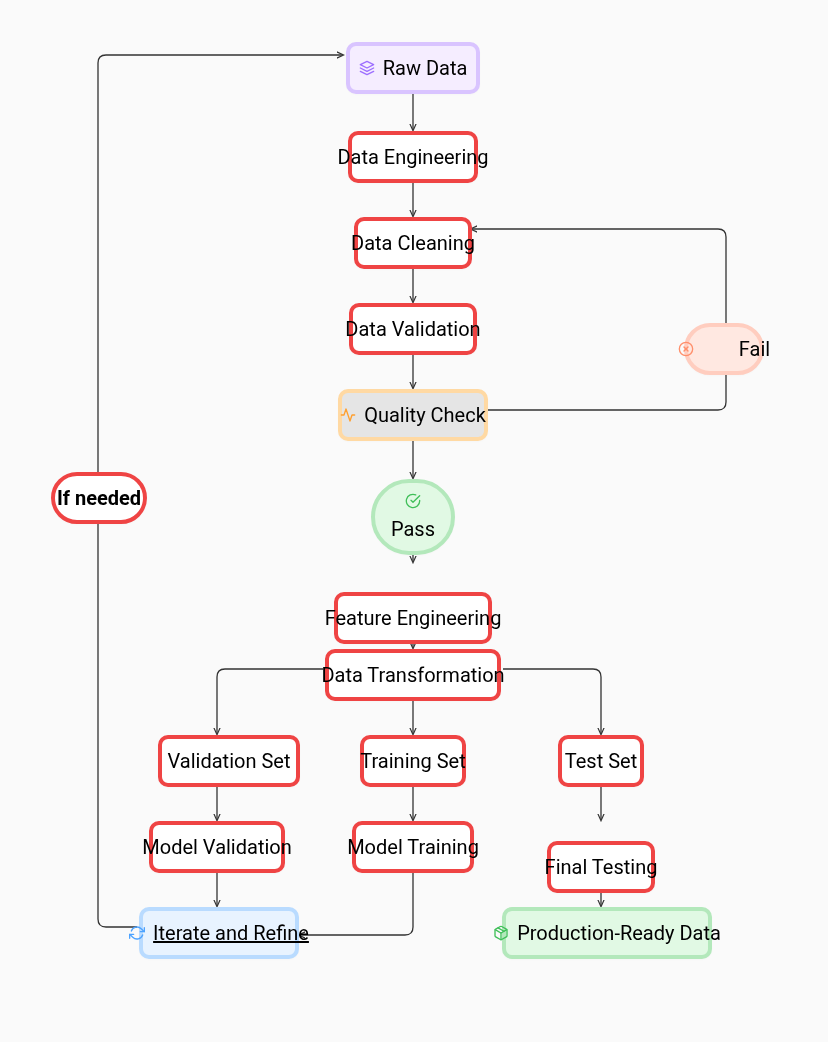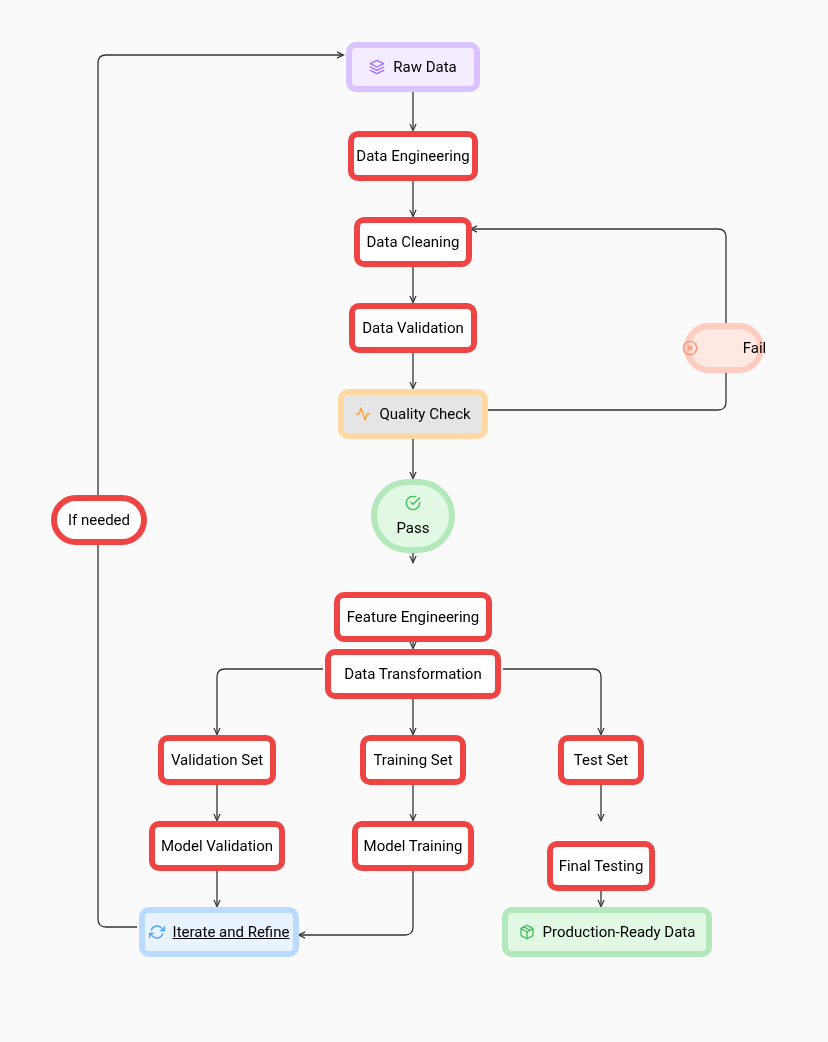--- a/index.html
+++ b/index.html
@@ -12,23 +12,23 @@
     overflow: hidden;
   }
   .node {
     position: absolute;
     display: flex;
     align-items: center;
     justify-content: center;
     gap: 8px;
     padding: 10px 0;
     border-radius: 10px;
-    font-size: 15px;
+    font-size: 20px;
     background: #fff;
-    border: 6px solid #ef4444;
+    border: 4px solid #ef4444;
     white-space: nowrap;
     box-shadow: 0 1px 2px rgba(0,0,0,0.02);
   }
   .pill {
     border-radius: 999px;
   }
   .bg-purple { background: #f5edff; border-color: #d9c4ff; }
   .bg-orange { background: #e5e5e5; border-color: #ffd9a3; }
   .bg-green  { background: #e1f9e4; border-color: #b3e8bb; }
   .bg-blue   { background: #e8f3ff; border-color: #b9dbff; }
@@ -139,21 +139,21 @@
 </div>
 
 <div class="node" style="left:334px; top:592px; width:158px;">
   <span>Feature Engineering</span>
 </div>
 
 <div class="node" style="left:325px; top:649px; width:176px;">
   <span>Data Transformation</span>
 </div>
 
-<div class="node" style="left:158px; top:735px; width:118px;">
+<div class="node" style="left:158px; top:735px; width:142px;">
   <span>Validation Set</span>
 </div>
 
 <div class="node" style="left:360px; top:735px; width:106px;">
   <span>Training Set</span>
 </div>
 
 <div class="node" style="left:558px; top:735px; width:86px;">
   <span>Test Set</span>
 </div>
@@ -186,15 +186,15 @@
     <svg viewBox="0 0 24 24" fill="none" stroke="#3fbf58" stroke-width="2" stroke-linecap="round" stroke-linejoin="round">
         <line x1="16.5" y1="9.4" x2="7.5" y2="4.21"></line>
         <path d="M21 16V8a2 2 0 0 0-1-1.73l-7-4a2 2 0 0 0-2 0l-7 4A2 2 0 0 0 3 8v8a2 2 0 0 0 1 1.73l7 4a2 2 0 0 0 2 0l7-4A2 2 0 0 0 21 16z"></path>
         <polyline points="3.27 6.96 12 12.01 20.73 6.96"></polyline>
         <line x1="12" y1="22.08" x2="12" y2="12"></line>
       </svg>
   </span>
   <span>Production-Ready Data</span>
 </div>
 
-<div class="node pill" style="left:51px; top:495px; width:96px;">
+<div class="node pill" style="left:51px; top:472px; width:96px;font-weight:bold;">
   <span>If needed</span>
 </div>
 
 </body></html>

